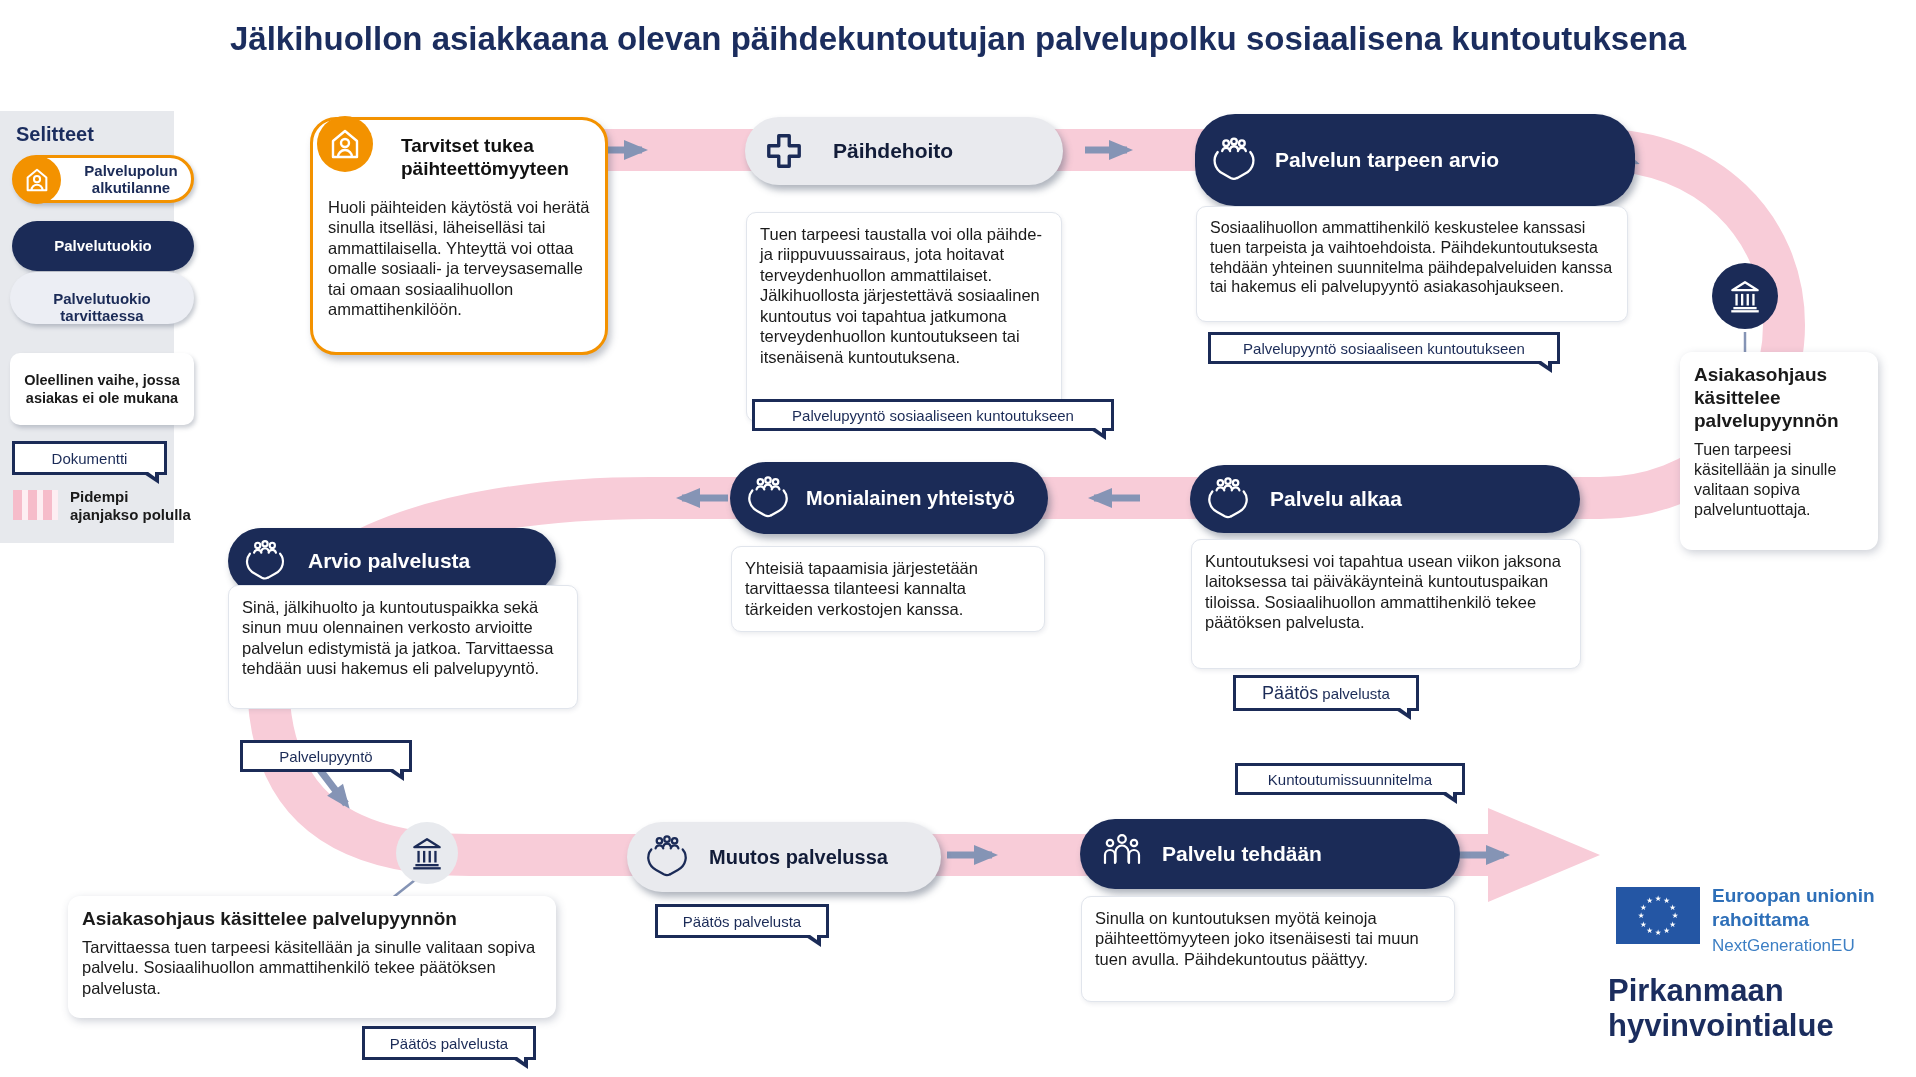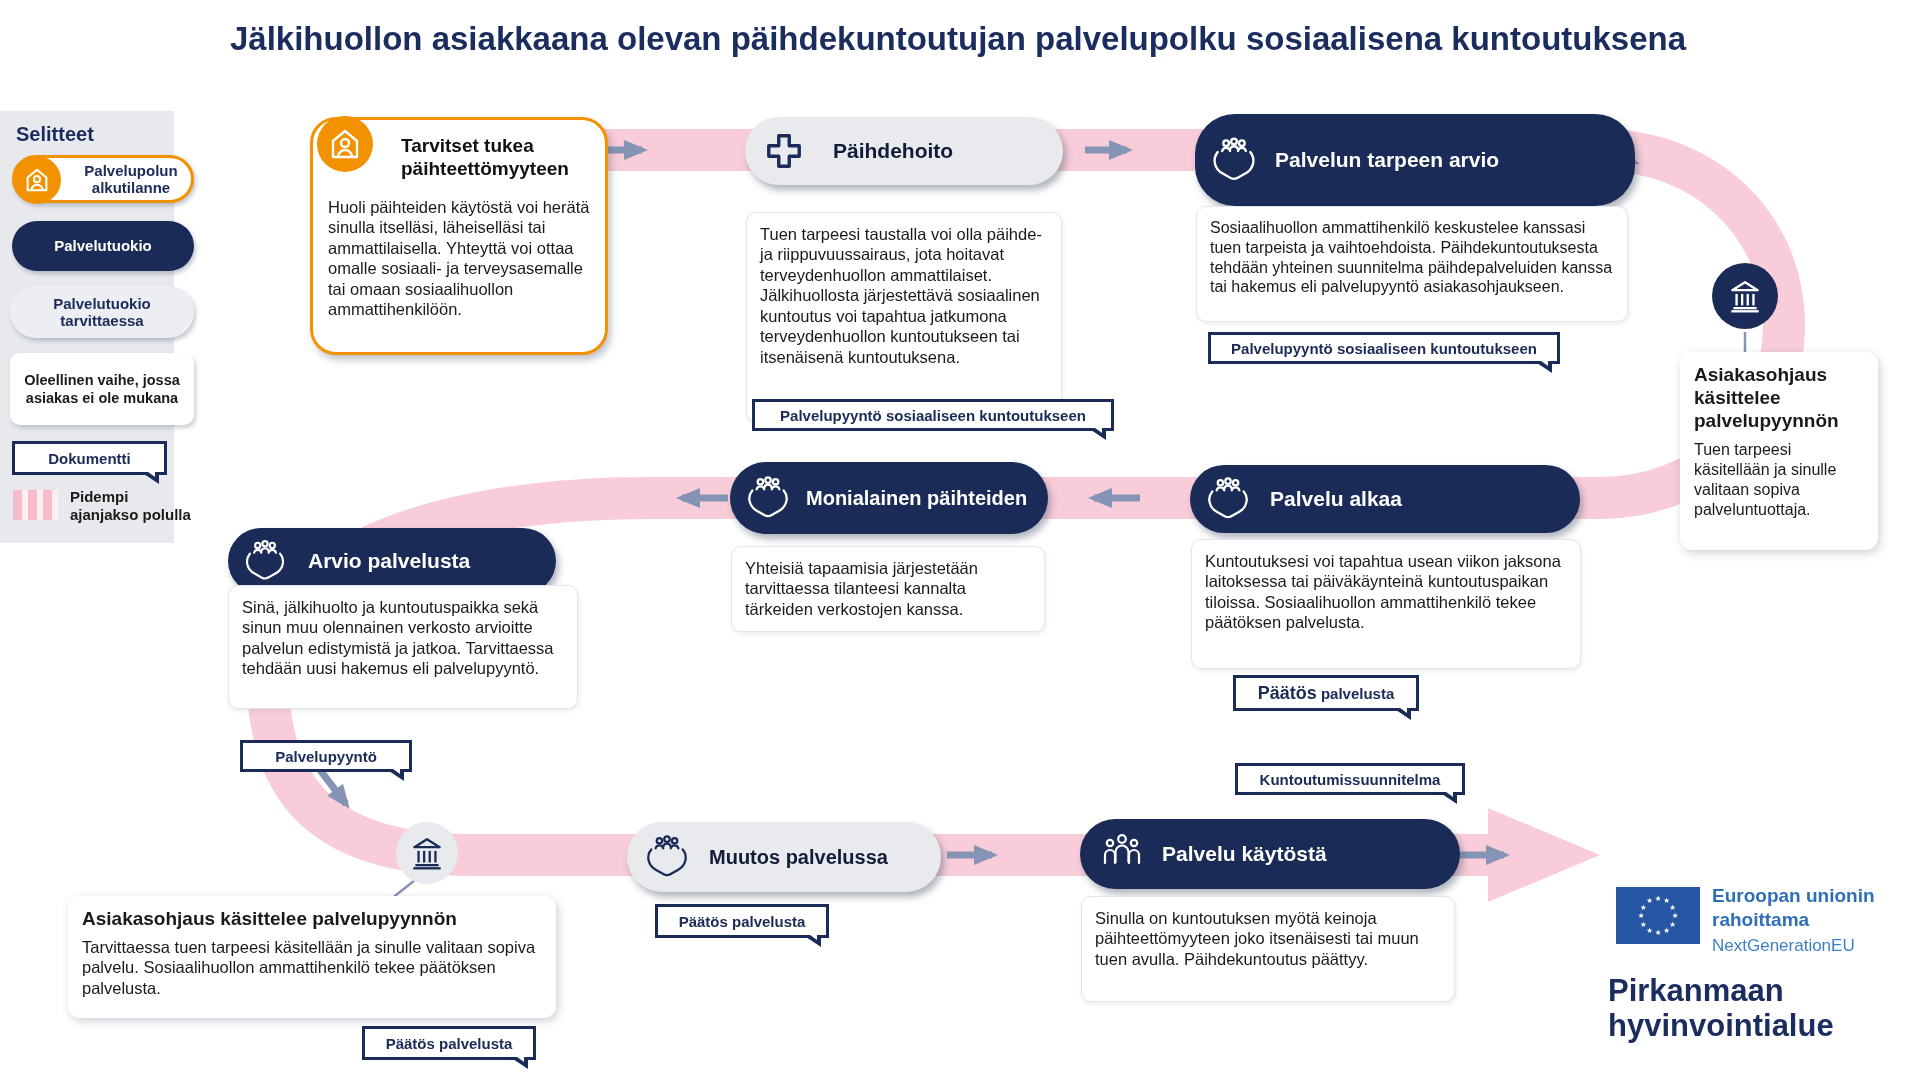--- a/index.html
+++ b/index.html
@@ -13,21 +13,21 @@
   .legend{position:absolute;left:0;top:111px;width:174px;height:432px;background:#e7e9ed;z-index:2;}
   .legend h2{margin:12px 0 0 16px;font-size:20px;color:#1b2d5e;}
   .lg-pill{position:absolute;border-radius:28px;display:flex;align-items:center;justify-content:center;
            text-align:center;font-weight:bold;font-size:15px;line-height:1.15;
            box-shadow:2px 3px 4px rgba(90,100,120,.35);}
   .lg-orange{left:12px;top:44px;width:182px;height:48px;background:#fff;border:3px solid #f39200;
              color:#1b2b57;justify-content:flex-start;padding-left:56px;box-sizing:border-box;}
   .lg-orange .oc{position:absolute;left:-2px;top:-2px;width:48px;height:48px;border-radius:50%;
                  background:#f39200;display:flex;align-items:center;justify-content:center;}
   .lg-navy{left:12px;top:110px;width:182px;height:50px;background:#1b2b57;color:#fff;}
-  .lg-gray{left:10px;top:175px;width:184px;height:52px;background:#eceef4;color:#1b2b57;}
+  .lg-gray{left:10px;top:161px;width:184px;height:52px;background:#eceef4;color:#1b2b57;align-items:flex-end;}
   .lg-white{left:10px;top:242px;width:184px;height:72px;background:#fff;border-radius:10px;
             font-size:14.5px;line-height:1.25;padding:8px 10px;box-sizing:border-box;
             box-shadow:2px 3px 4px rgba(90,100,120,.3);}
   .lg-doc{left:12px;top:330px;}
   .lg-swatch{position:absolute;left:13px;top:379px;width:45px;height:30px;
              background:repeating-linear-gradient(90deg,#f6bcca 0 9px,#fdeef2 9px 15px);}
   .lg-long{position:absolute;left:70px;top:377px;width:130px;font-size:15px;font-weight:bold;
            color:#1a1a1a;line-height:1.2;}
   
   .pill{position:absolute;display:flex;align-items:center;border-radius:40px;z-index:2;
@@ -38,21 +38,21 @@
   
   .tbox{position:absolute;background:#fff;border:1.5px solid #e1e5ec;border-radius:10px;z-index:2;
         font-size:16.5px;line-height:1.24;padding:11px 13px;box-sizing:border-box;
         box-shadow:1px 2px 4px rgba(60,70,100,.1);}
   .card{position:absolute;background:#fff;border-radius:12px;z-index:2;padding:12px 14px;
         box-sizing:border-box;font-size:16.5px;line-height:1.24;
         box-shadow:2px 3px 8px rgba(60,70,100,.25);}
   .card .ct{font-weight:bold;font-size:19px;line-height:1.2;margin-bottom:8px;}
   
   .tag{position:absolute;background:#fff;border:3px solid #1b2b57;z-index:2;display:flex;
-       align-items:center;justify-content:center;font-weight:bold;font-size:15px;color:#1b2b57;
+       align-items:center;justify-content:center;font-weight:normal;font-size:15px;color:#1b2b57;
        box-sizing:border-box;}
   .tag::after{content:'';position:absolute;right:5px;bottom:-12px;width:0;height:0;
        border-left:18px solid transparent;border-top:12px solid #1b2b57;}
   .tag::before{content:'';position:absolute;right:9px;bottom:-5px;width:0;height:0;z-index:1;
        border-left:11px solid transparent;border-top:8px solid #fff;}
   .tag .big{font-size:18px;}
   
   .node-circle{position:absolute;border-radius:50%;display:flex;align-items:center;
                justify-content:center;z-index:3;}
   
@@ -215,21 +215,21 @@
         <circle cx="17" cy="9" r="2.5"></circle>
           <circle cx="24" cy="7.5" r="2.5"></circle>
           <circle cx="31" cy="9" r="2.5"></circle>
         <path d="M13.5 16 a3.6 3.6 0 0 1 7 0"></path>
           <path d="M20.5 14.5 a3.6 3.6 0 0 1 7 0"></path>
           <path d="M27.5 16 a3.6 3.6 0 0 1 7 0"></path>
         <path d="M9.5 17 C4.5 23 6.5 32 14 36 L21 40 C23 41 25 41 26.5 40"></path>
         <path d="M38.5 17 C43.5 23 41.5 32 34 36 L27 40"></path>
       </svg>
     </span>
-    <span class="lbl" style="margin-left:12px;font-size:20px;">Monialainen päihteiden</span>
+    <span class="lbl" style="margin-left:12px;font-size:20px;">Monialainen yhteistyö</span>
   </div>
   <div class="tbox" style="left:731px;top:546px;width:314px;height:86px;">Yhteisiä tapaamisia järjestetään tarvittaessa tilanteesi kannalta tärkeiden verkostojen kanssa.</div>
 
   <div class="pill navy" style="left:228px;top:528px;width:328px;height:66px;">
     <span style="margin-left:12px;display:flex;">
       <svg width="50" height="50" viewBox="0 0 48 48" fill="none" stroke="#fff" stroke-width="2.1" stroke-linecap="round">
         <circle cx="17" cy="9" r="2.5"></circle>
           <circle cx="24" cy="7.5" r="2.5"></circle>
           <circle cx="31" cy="9" r="2.5"></circle>
         <path d="M13.5 16 a3.6 3.6 0 0 1 7 0"></path>
@@ -288,21 +288,21 @@
     <span style="margin-left:18px;display:flex;">
       <svg width="48" height="48" viewBox="0 0 48 48" fill="none" stroke="#fff" stroke-width="2.2" stroke-linecap="round">
         <circle cx="12" cy="13" r="3.2"></circle>
           <path d="M7 33 v-8 a5 5 0 0 1 10 0 v8"></path>
         <circle cx="36" cy="13" r="3.2"></circle>
           <path d="M31 33 v-8 a5 5 0 0 1 10 0 v8"></path>
         <circle cx="24" cy="9" r="3.8"></circle>
           <path d="M17.5 32 v-10 a6.5 6.5 0 0 1 13 0 v10"></path>
       </svg>
     </span>
-    <span class="lbl" style="margin-left:16px;">Palvelu käytöstä</span>
+    <span class="lbl" style="margin-left:16px;">Palvelu tehdään</span>
   </div>
   <div class="tbox" style="left:1081px;top:896px;width:374px;height:106px;">Sinulla on kuntoutuksen myötä keinoja päihteettömyyteen joko itsenäisesti tai muun tuen avulla. Päihdekuntoutus päättyy.</div>
 
   <div class="eu-flag">
     <svg width="84" height="57" viewBox="0 0 84 57">
       <rect width="84" height="57" fill="#2456a4"></rect>
       <g fill="#fff" font-size="7.5" text-anchor="middle" font-family="DejaVu Sans, sans-serif">
         <text x="42" y="14">★</text>
           <text x="50.5" y="16.3">★</text>
           <text x="56.7" y="22.5">★</text>

